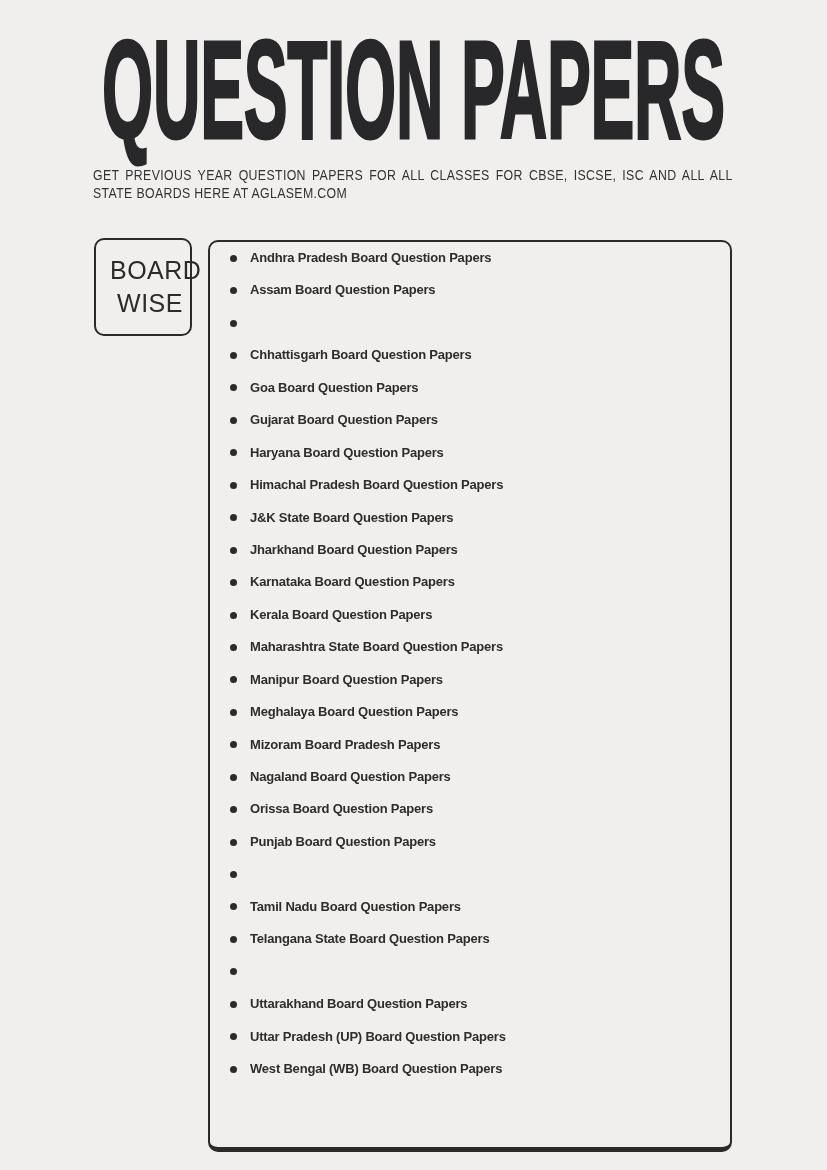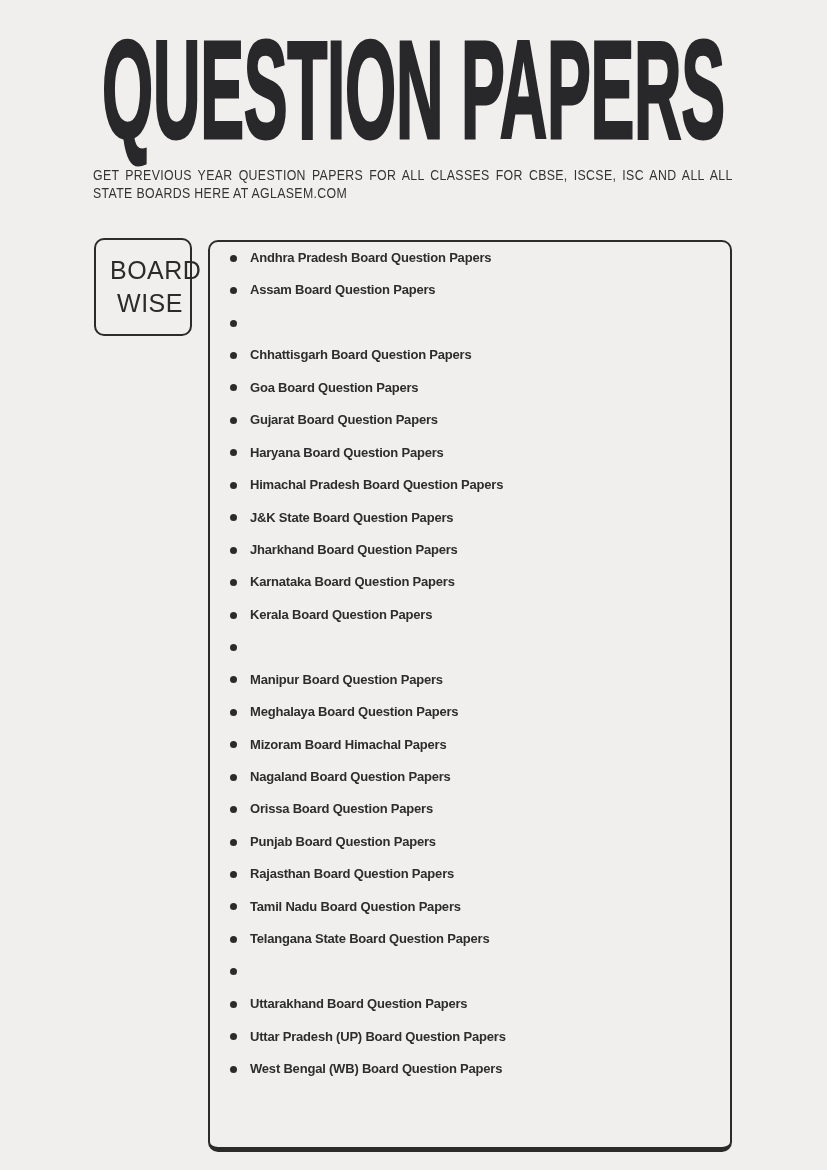--- a/index.html
+++ b/index.html
@@ -152,28 +152,28 @@
       <li><span class="bullet"></span></li>
       <li><span class="bullet"></span><span>Chhattisgarh Board Question Papers</span></li>
       <li><span class="bullet"></span><span>Goa Board Question Papers</span></li>
       <li><span class="bullet"></span><span>Gujarat Board Question Papers</span></li>
       <li><span class="bullet"></span><span>Haryana Board Question Papers</span></li>
       <li><span class="bullet"></span><span>Himachal Pradesh Board Question Papers</span></li>
       <li><span class="bullet"></span><span>J&amp;K State Board Question Papers</span></li>
       <li><span class="bullet"></span><span>Jharkhand Board Question Papers</span></li>
       <li><span class="bullet"></span><span>Karnataka Board Question Papers</span></li>
       <li><span class="bullet"></span><span>Kerala Board Question Papers</span></li>
-      <li><span class="bullet"></span></li>
+      <li><span class="bullet"></span><span>Maharashtra State Board Question Papers</span></li>
       <li><span class="bullet"></span><span>Manipur Board Question Papers</span></li>
       <li><span class="bullet"></span><span>Meghalaya Board Question Papers</span></li>
-      <li><span class="bullet"></span><span>Mizoram Board Himachal Papers</span></li>
+      <li><span class="bullet"></span><span>Mizoram Board Pradesh Papers</span></li>
       <li><span class="bullet"></span><span>Nagaland Board Question Papers</span></li>
       <li><span class="bullet"></span><span>Orissa Board Question Papers</span></li>
       <li><span class="bullet"></span><span>Punjab Board Question Papers</span></li>
-      <li><span class="bullet"></span><span>Rajasthan Board Question Papers</span></li>
+      <li><span class="bullet"></span></li>
       <li><span class="bullet"></span><span>Tamil Nadu Board Question Papers</span></li>
       <li><span class="bullet"></span><span>Telangana State Board Question Papers</span></li>
       <li><span class="bullet"></span></li>
       <li><span class="bullet"></span><span>Uttarakhand Board Question Papers</span></li>
       <li><span class="bullet"></span><span>Uttar Pradesh (UP) Board Question Papers</span></li>
       <li><span class="bullet"></span><span>West Bengal (WB) Board Question Papers</span></li>
     </ul>
 </div>
 
 </body></html>

